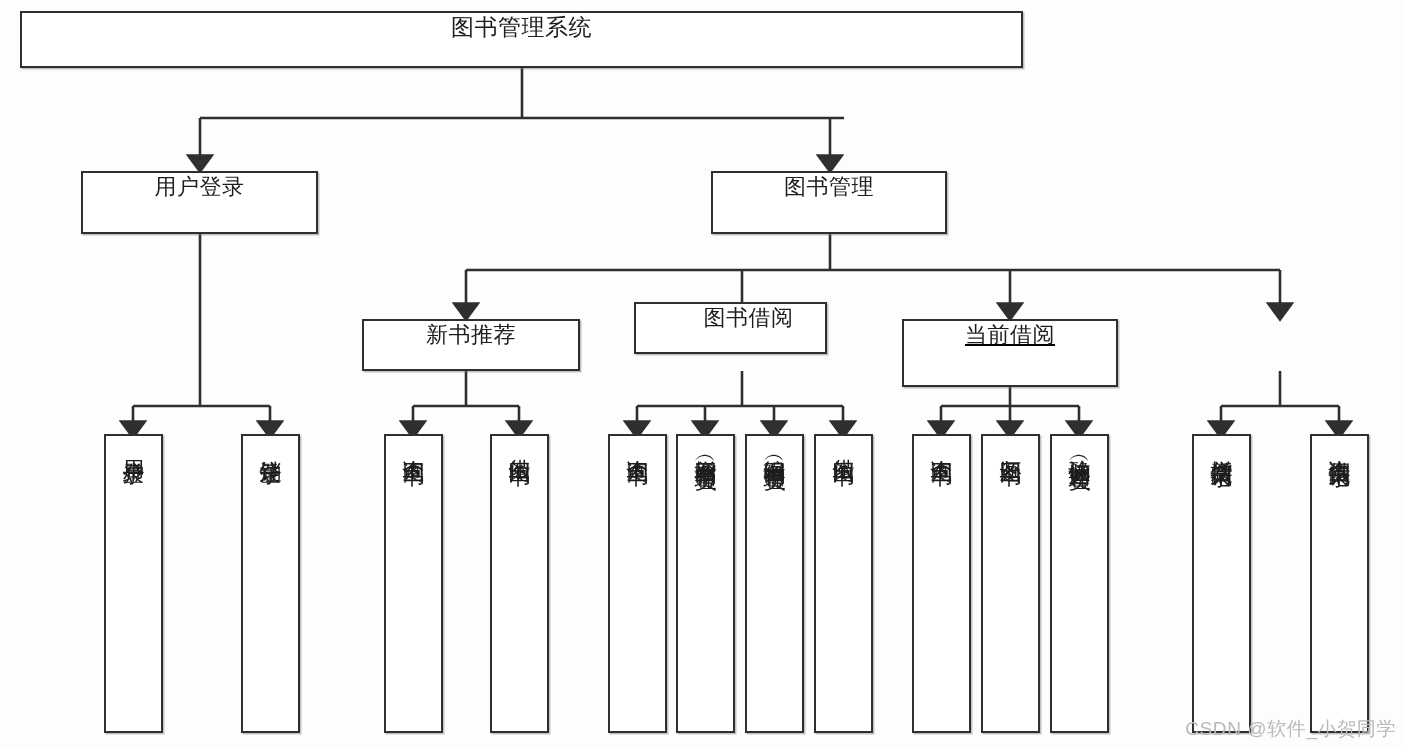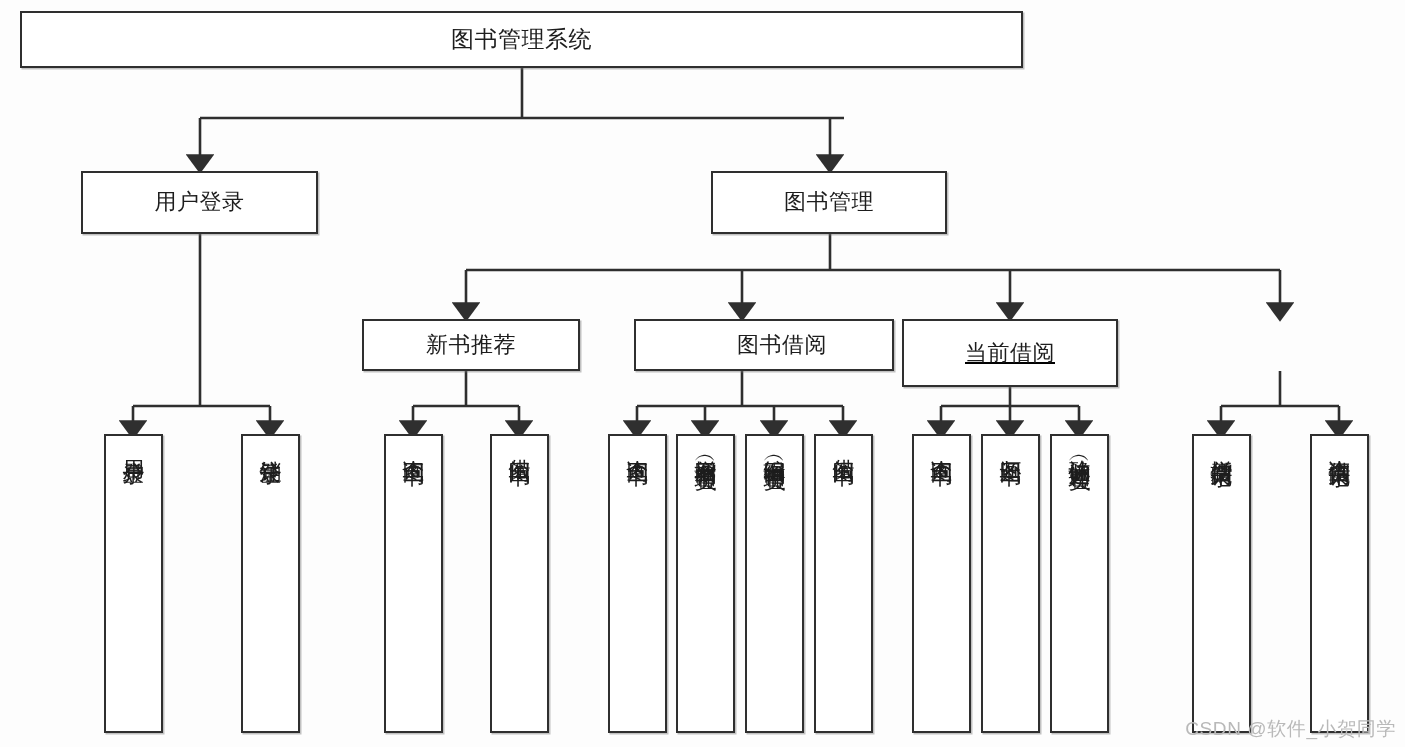--- a/index.html
+++ b/index.html
@@ -25,21 +25,20 @@
     width: 1405px;
     height: 747px;
     pointer-events: none;
   }
   .node {
     position: absolute;
     box-sizing: border-box;
     background: #ffffff;
     border: 2.5px solid #2f2f2f;
     display: flex;
-    align-items: center;
     justify-content: center;
     box-shadow: 1.5px 1.5px 0 rgba(120,120,120,0.45);
   }
   .node-label {
     color: #1d1d1d;
     font-size: 22px;
     line-height: 1.28;
     letter-spacing: 0.5px;
     white-space: nowrap;
     text-align: center;
@@ -132,21 +131,21 @@
   <div class="node" style="left:81px; top:171px; width:237px; height:63px;">
     <span class="node-label">用户登录</span>
   </div>
   <div class="node" style="left:711px; top:171px; width:236px; height:63px;">
     <span class="node-label">图书管理</span>
   </div>
 
   <div class="node" style="left:362px; top:319px; width:218px; height:52px;">
     <span class="node-label">新书推荐</span>
   </div>
-  <div class="node" style="left:634px; top:319px; width:260px; height:52px;padding-left:36px;">
+  <div class="node" style="left:634px; top:302px; width:193px; height:52px;padding-left:36px;">
     <span class="node-label">图书借阅</span>
   </div>
   <div class="node" style="left:902px; top:319px; width:216px; height:68px;text-decoration:underline;">
     <span class="node-label">当前借阅</span>
   </div>
 
   <div class="node leaf" style="left:104px; top:434px; width:59px; height:299px;">
     <span class="node-label">用户登录</span>
   </div>
   <div class="node leaf" style="left:241px; top:434px; width:59px; height:299px;">

